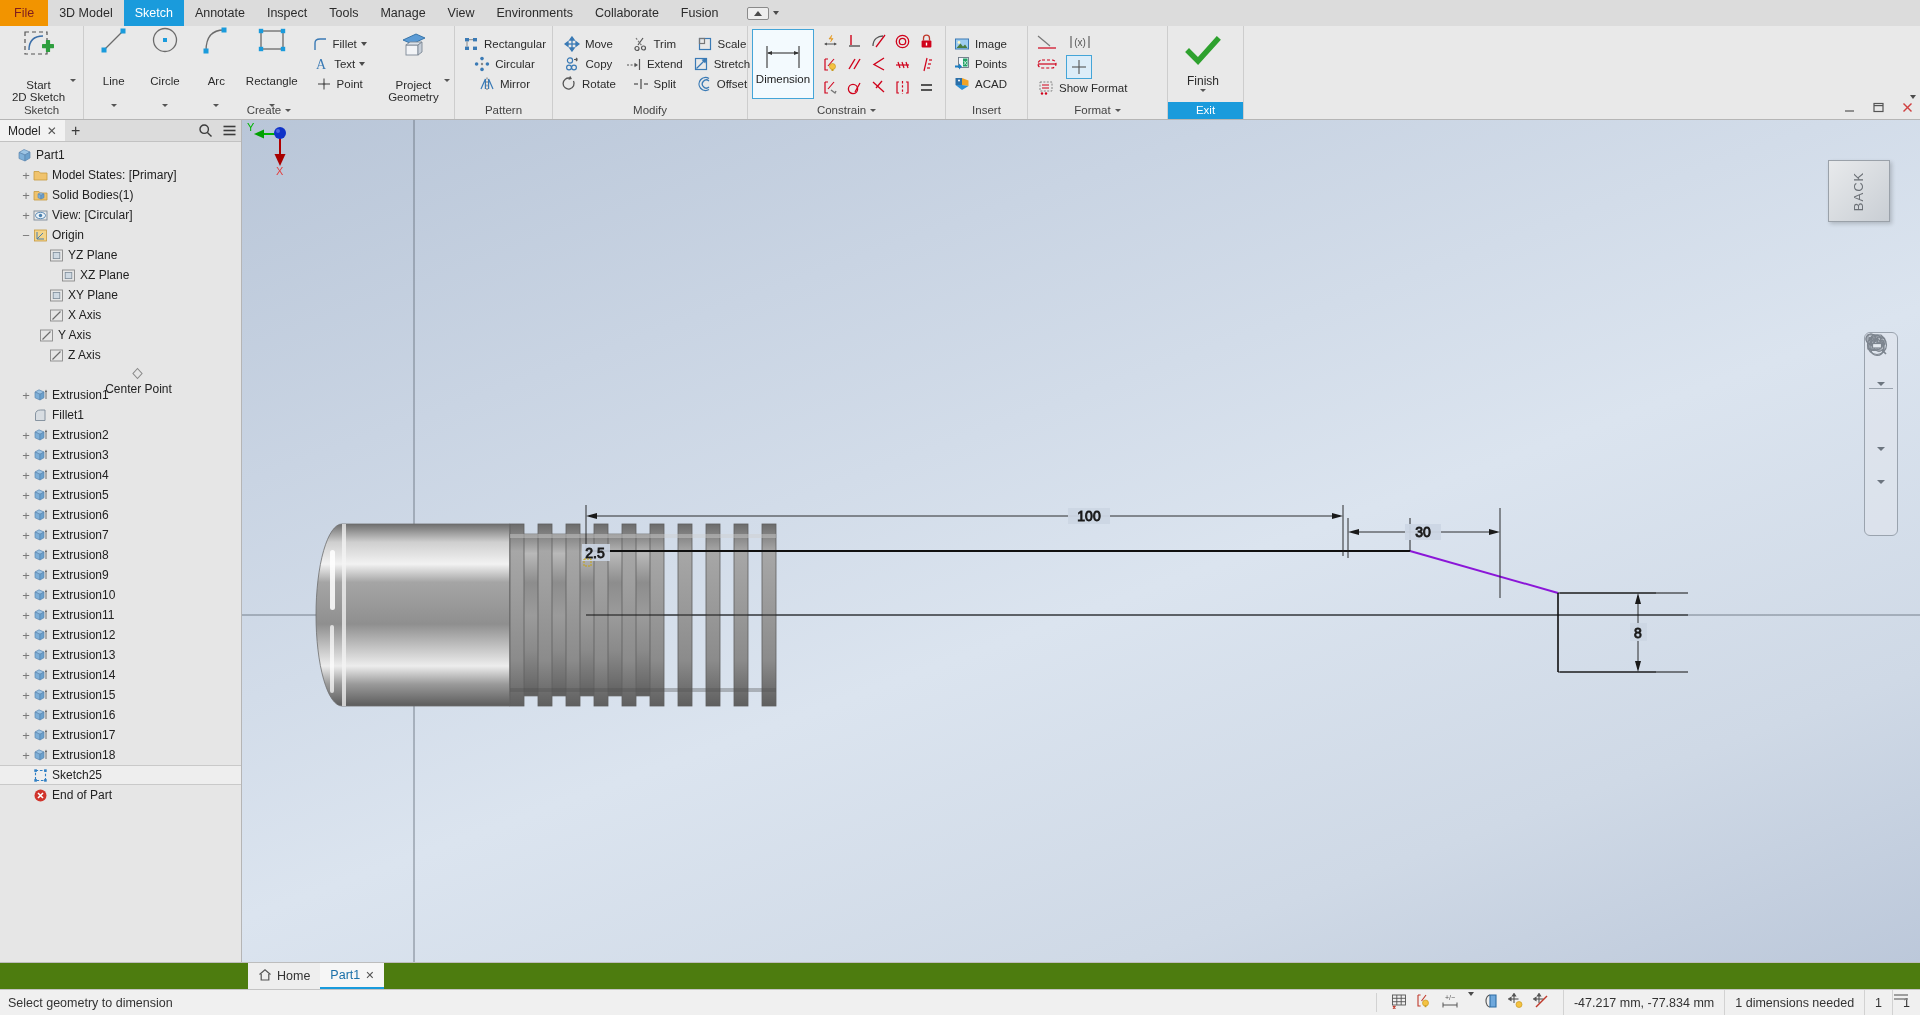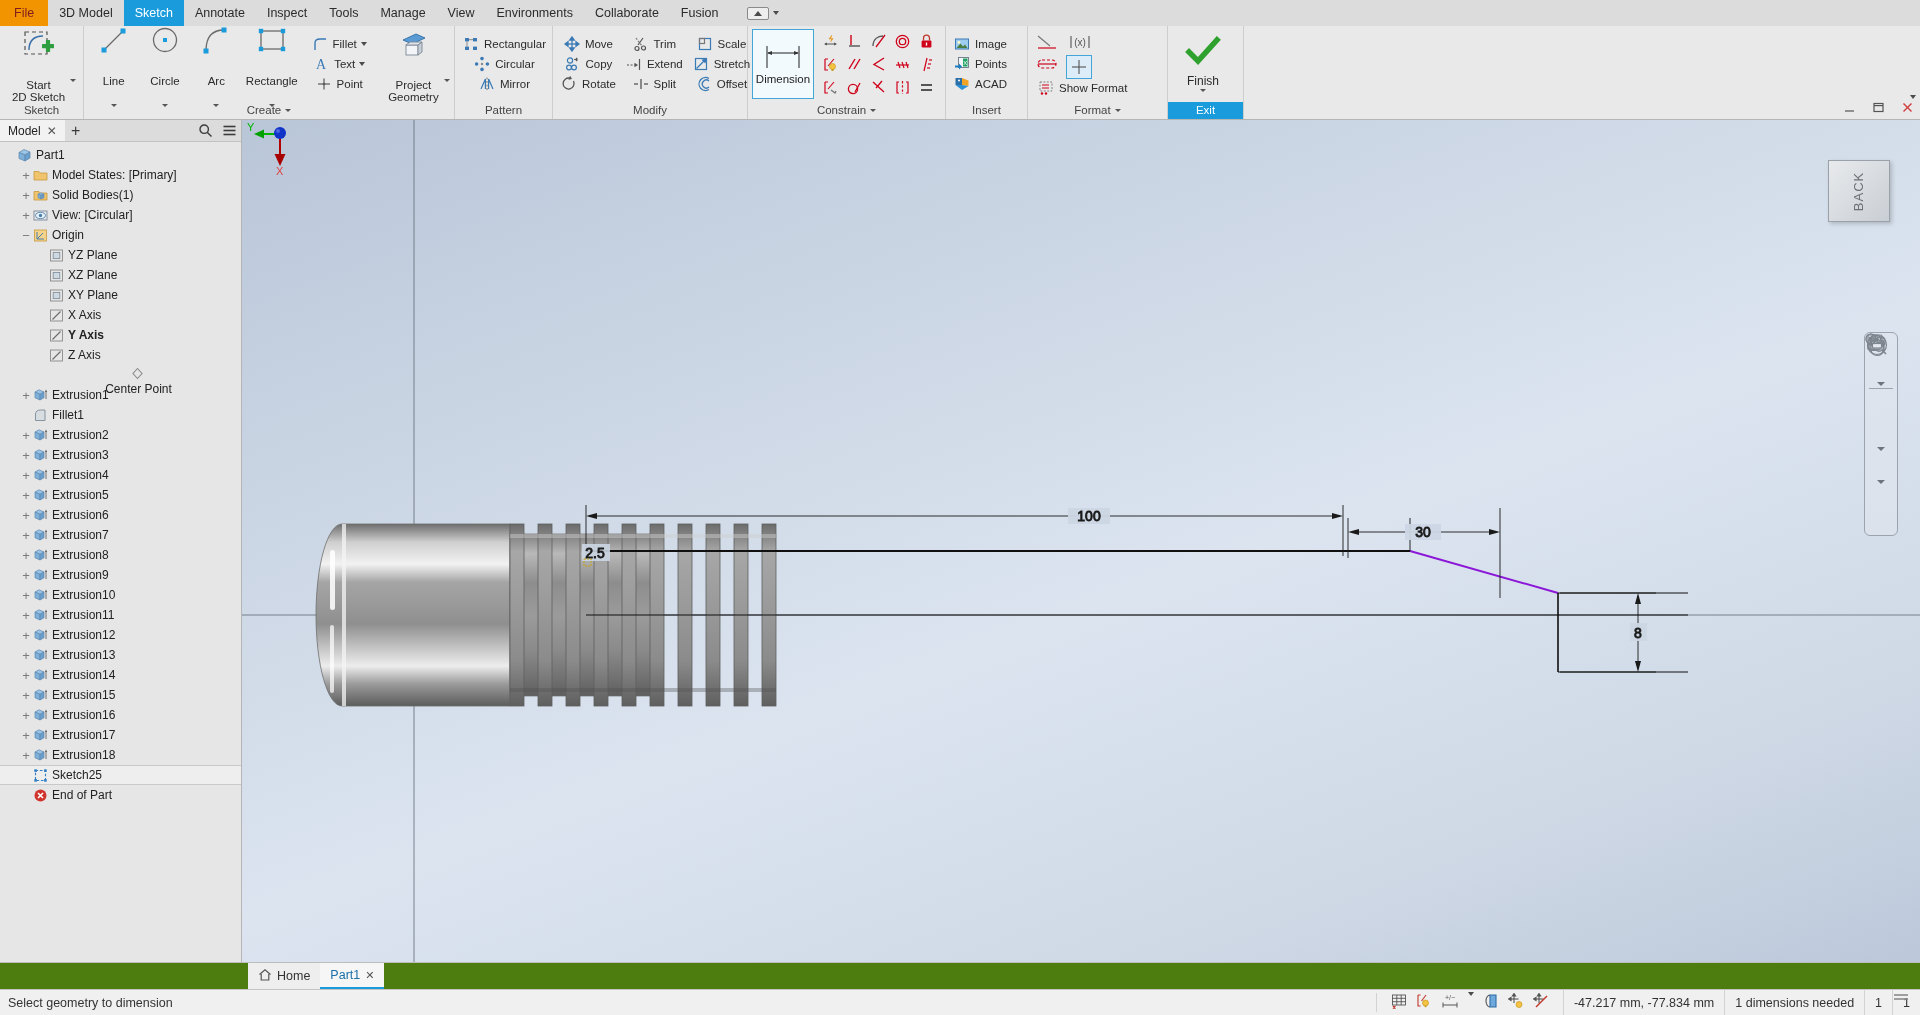--- a/index.html
+++ b/index.html
@@ -715,51 +715,51 @@
         <div class="node" style="padding-left: 36px;">
           <span class="dots"></span>
           <span class="nico">
             <svg width="15" height="15" viewBox="0 0 15 15">
               <rect x="1.5" y="2" width="12" height="11" fill="none" stroke="#8a8a8a" stroke-width="0.9"></rect>
               <rect x="4.2" y="4.4" width="6.6" height="6.2" fill="#cfd9e2" stroke="#7d8b99" stroke-width="0.8"></rect>
             </svg>
           </span>
           <span>YZ Plane</span>
         </div>
+        <div class="node" style="padding-left: 48px;">
+          <span class="dots"></span>
+          <span class="nico">
+            <svg width="15" height="15" viewBox="0 0 15 15">
+              <rect x="1.5" y="2" width="12" height="11" fill="none" stroke="#8a8a8a" stroke-width="0.9"></rect>
+              <rect x="4.2" y="4.4" width="6.6" height="6.2" fill="#cfd9e2" stroke="#7d8b99" stroke-width="0.8"></rect>
+            </svg>
+          </span>
+          <span>XZ Plane</span>
+        </div>
         <div class="node" style="padding-left: 36px;">
           <span class="dots"></span>
           <span class="nico">
             <svg width="15" height="15" viewBox="0 0 15 15">
               <rect x="1.5" y="2" width="12" height="11" fill="none" stroke="#8a8a8a" stroke-width="0.9"></rect>
               <rect x="4.2" y="4.4" width="6.6" height="6.2" fill="#cfd9e2" stroke="#7d8b99" stroke-width="0.8"></rect>
             </svg>
           </span>
-          <span>XZ Plane</span>
+          <span>XY Plane</span>
         </div>
         <div class="node" style="padding-left: 36px;">
           <span class="dots"></span>
           <span class="nico">
             <svg width="15" height="15" viewBox="0 0 15 15">
               <rect x="1.5" y="2" width="12" height="11" fill="none" stroke="#8a8a8a" stroke-width="0.9"></rect>
-              <rect x="4.2" y="4.4" width="6.6" height="6.2" fill="#cfd9e2" stroke="#7d8b99" stroke-width="0.8"></rect>
-            </svg>
-          </span>
-          <span>XY Plane</span>
-        </div>
-        <div class="node" style="padding-left: 36px;">
-          <span class="dots"></span>
-          <span class="nico">
-            <svg width="15" height="15" viewBox="0 0 15 15">
-              <rect x="1.5" y="2" width="12" height="11" fill="none" stroke="#8a8a8a" stroke-width="0.9"></rect>
               <line x1="3.5" y1="11.5" x2="11.5" y2="3.5" stroke="#6a6a6a" stroke-width="1.1"></line>
             </svg>
           </span>
           <span>X Axis</span>
         </div>
-        <div class="node" style="padding-left: 36px; font-weight: bold;">
+        <div class="node" style="padding-left: 26px;">
           <span class="dots"></span>
           <span class="nico">
             <svg width="15" height="15" viewBox="0 0 15 15">
               <rect x="1.5" y="2" width="12" height="11" fill="none" stroke="#8a8a8a" stroke-width="0.9"></rect>
               <line x1="3.5" y1="11.5" x2="11.5" y2="3.5" stroke="#6a6a6a" stroke-width="1.1"></line>
             </svg>
           </span>
           <span>Y Axis</span>
         </div>
         <div class="node" style="padding-left: 36px;">

